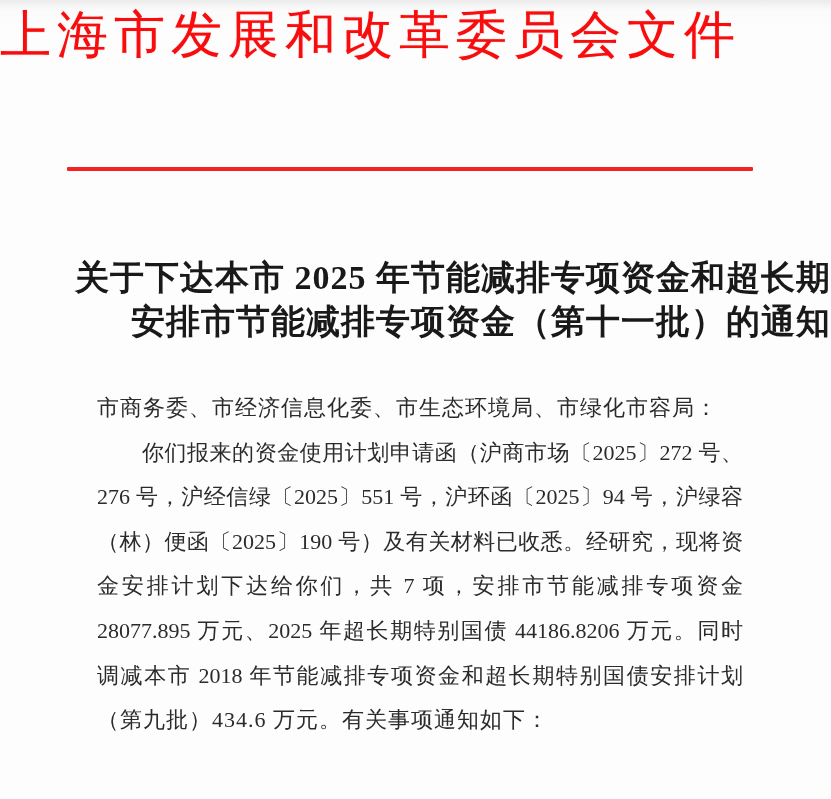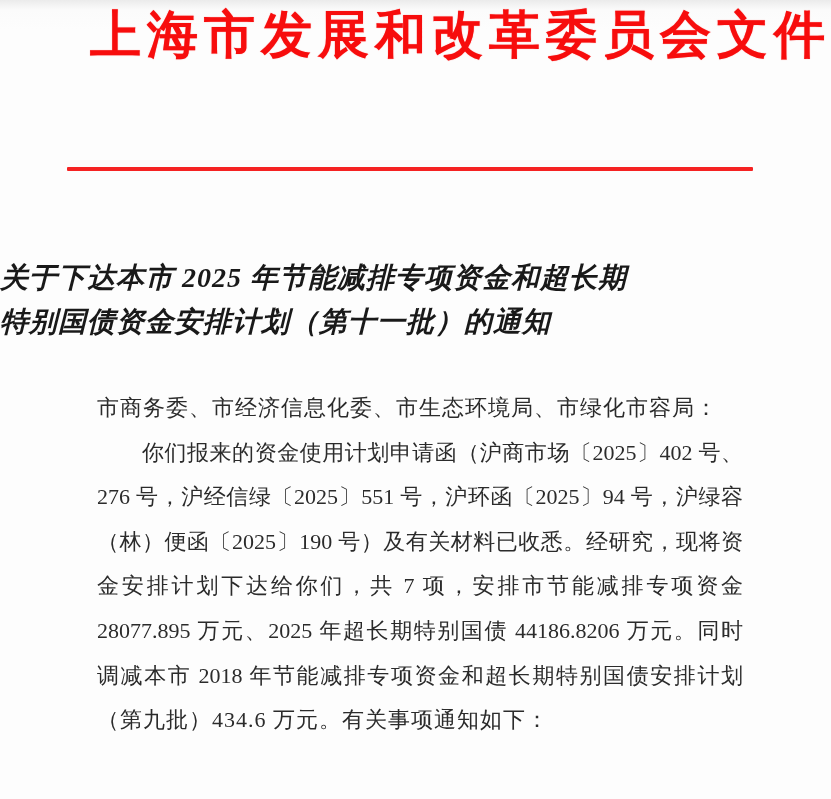--- a/index.html
+++ b/index.html
@@ -14,23 +14,23 @@
     overflow: hidden;
     background: linear-gradient(180deg, #ebebeb 0%, #fbfbfb 10px, #fdfdfd 30px, #fdfdfd 100%);
     font-family: "Liberation Serif", "DejaVu Serif", serif;
   }
   
   .letterhead-title {
     position: absolute;
     top: 1px;
     left: 0;
     width: 100%;
-    text-align: right;
+    text-align: left;
     font-size: 51px;
-    font-weight: bold;
+    font-weight: normal;
     letter-spacing: 6px;
     color: #f70d0d;
     text-shadow: 0 0 1px rgba(247, 13, 13, 0.55);
     white-space: nowrap;
   }
   
   .doc-number {
     position: absolute;
     top: 127px;
     left: 0;
@@ -50,27 +50,26 @@
     height: 4px;
     background: #f52222;
     border-radius: 1px;
   }
   
   .notice-title {
     position: absolute;
     top: 256px;
     left: 0;
     width: 100%;
-    text-align: left;
-    font-size: 28px;
+    text-align: right;
+    font-size: 34px;
     font-weight: bold;
     line-height: 44px;
     letter-spacing: 1px;
     color: #191919;
-    font-style: italic;
   }
   
   .body-block {
     position: absolute;
     top: 386px;
     left: 97px;
     width: 646px;
     font-size: 22px;
     color: #2b2b2b;
   }
@@ -92,26 +91,26 @@
 
 <div class="page">
 
   <div class="letterhead-title">上海市发展和改革委员会文件</div>
 
 
   <div class="red-rule"></div>
 
   <div class="notice-title">
     <div>关于下达本市 2025 年节能减排专项资金和超长期</div>
-    <div>特别国债资金安排计划（第十一批）的通知</div>
+    <div>安排市节能减排专项资金（第十一批）的通知</div>
   </div>
 
   <div class="body-block">
     <div class="body-line">市商务委、市经济信息化委、市生态环境局、市绿化市容局：</div>
-    <div class="body-line justify">　　你们报来的资金使用计划申请函（沪商市场〔2025〕402 号、</div>
+    <div class="body-line justify">　　你们报来的资金使用计划申请函（沪商市场〔2025〕272 号、</div>
     <div class="body-line justify">276 号，沪经信绿〔2025〕551 号，沪环函〔2025〕94 号，沪绿容</div>
     <div class="body-line justify">（林）便函〔2025〕190 号）及有关材料已收悉。经研究，现将资</div>
     <div class="body-line justify">金安排计划下达给你们，共 7 项，安排市节能减排专项资金</div>
     <div class="body-line justify">28077.895 万元、2025 年超长期特别国债 44186.8206 万元。同时</div>
     <div class="body-line justify">调减本市 2018 年节能减排专项资金和超长期特别国债安排计划</div>
     <div class="body-line">（第九批）434.6 万元。有关事项通知如下：</div>
   </div>
 
 </div>
 

